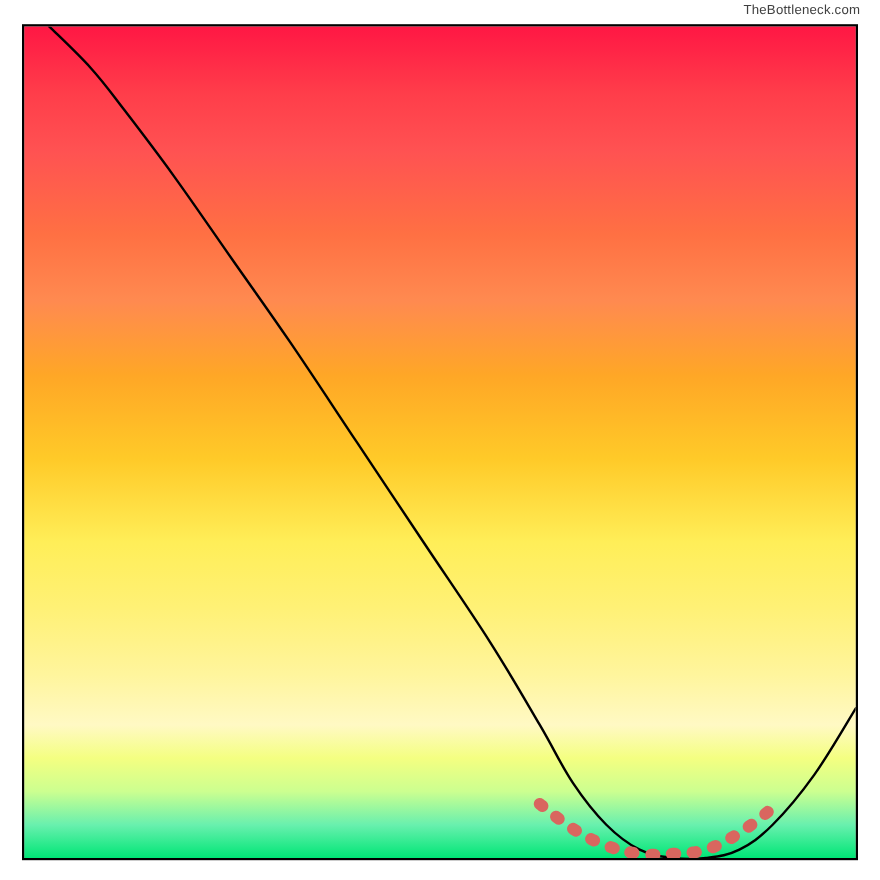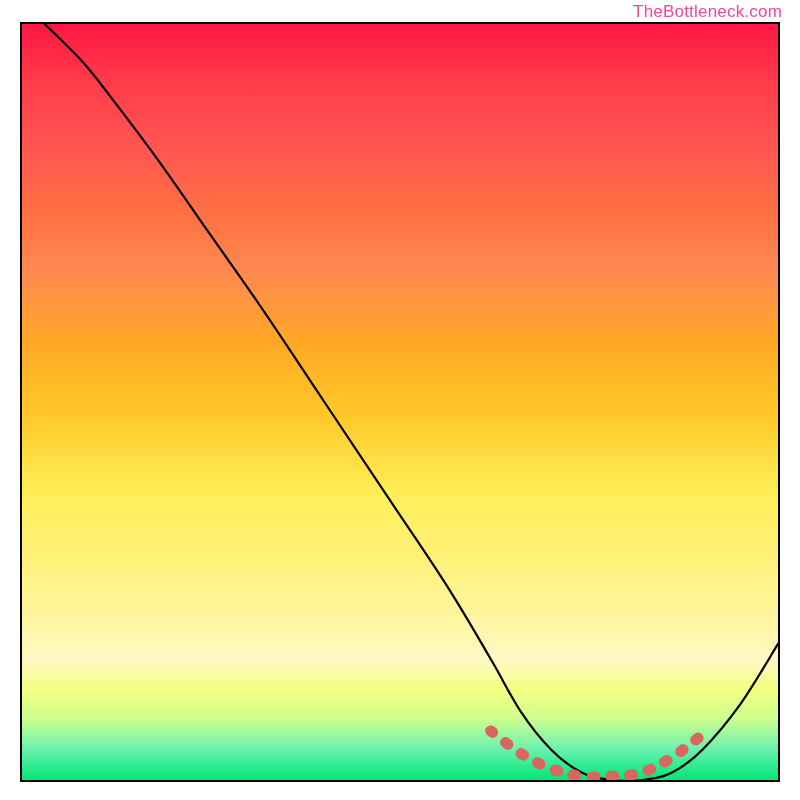--- a/index.html
+++ b/index.html
@@ -38,23 +38,23 @@
     position: absolute;
     left: 0; top: 0;
     width: 100%; height: 100%;
     pointer-events: none;
   }
   .watermark {
     position: absolute;
     top: 2px;
     right: 18px;
     font-family: Arial, Helvetica, sans-serif;
-    font-size: 17px;
+    font-size: 12px;
     font-weight: 400;
-    color: #ec4899;
+    color: #404040;
     letter-spacing: 0.2px;
   }
 </style>
 </head>
 <body>
 
 <div class="chart-container">
   <div class="watermark">TheBottleneck.com</div>
   <div class="plot-area">
     <svg class="curve" viewBox="0 0 760 760" preserveAspectRatio="none">

